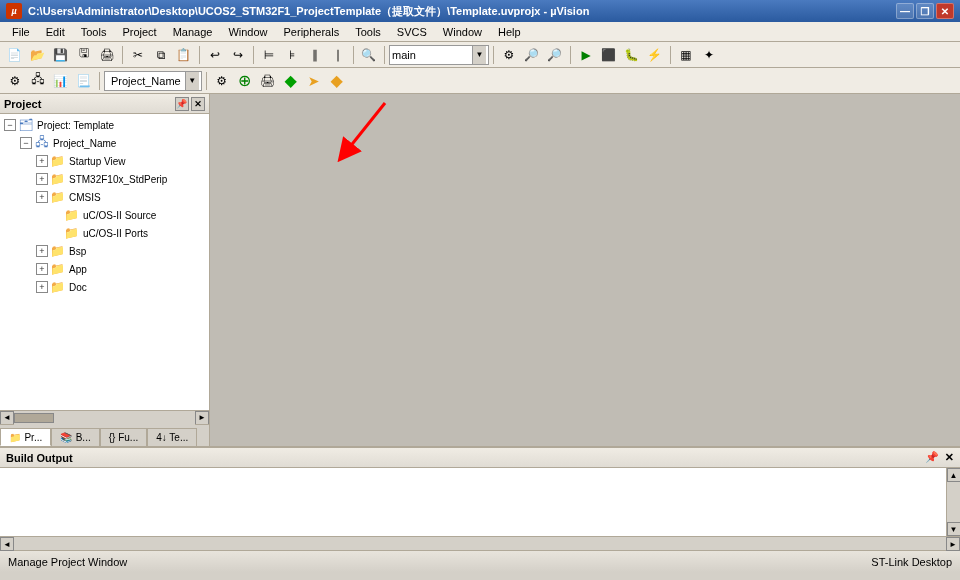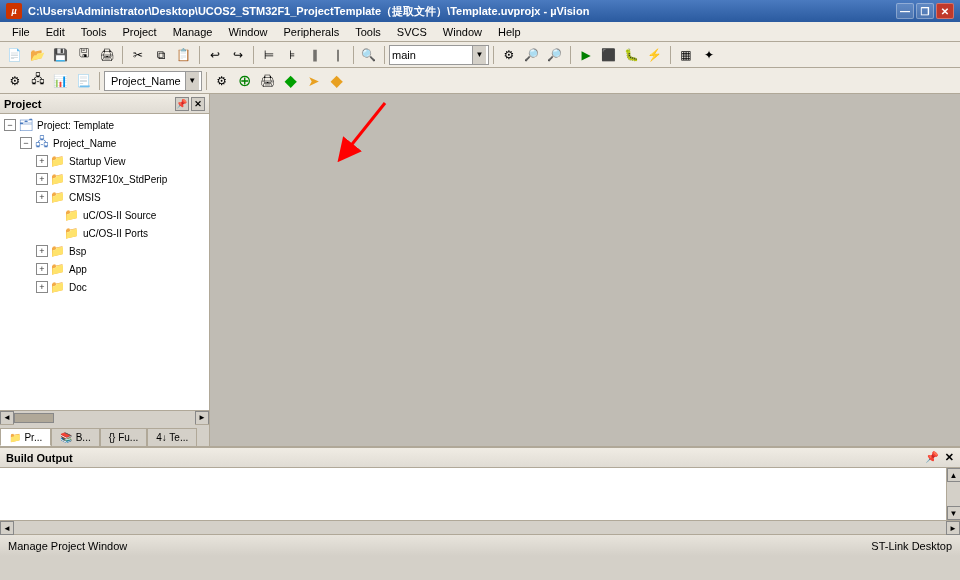--- a/index.html
+++ b/index.html
@@ -535,21 +535,21 @@
       <div class="panel-tab">
         <span>4↓ Te...</span>
       </div>
     </div>
   </div>
 
   <div id="editor-area" style="flex:1;background:#c0bcb4;">
   </div>
 </div>
 
-<div id="build-output" style="height:88px;background:white;border-top:2px solid #b0a898;display:flex;flex-direction:column;">
+<div id="build-output" style="height:104px;background:white;border-top:2px solid #b0a898;display:flex;flex-direction:column;">
   <div id="build-output-header">
     <span>Build Output</span>
     <div class="build-controls">
       <div style="font-size:11px;margin-right:4px;cursor:pointer;">📌</div>
       <div style="font-size:11px;cursor:pointer;">✕</div>
     </div>
   </div>
   <div id="build-output-inner" style="display:flex;flex:1;overflow:hidden;">
     <div id="build-output-text" style="flex:1;padding:2px 4px;font-size:11px;font-family:monospace;"></div>
     <div id="build-vscroll" style="width:14px;background:#d4d0c8;border-left:1px solid #b0a898;display:flex;flex-direction:column;align-items:center;">

